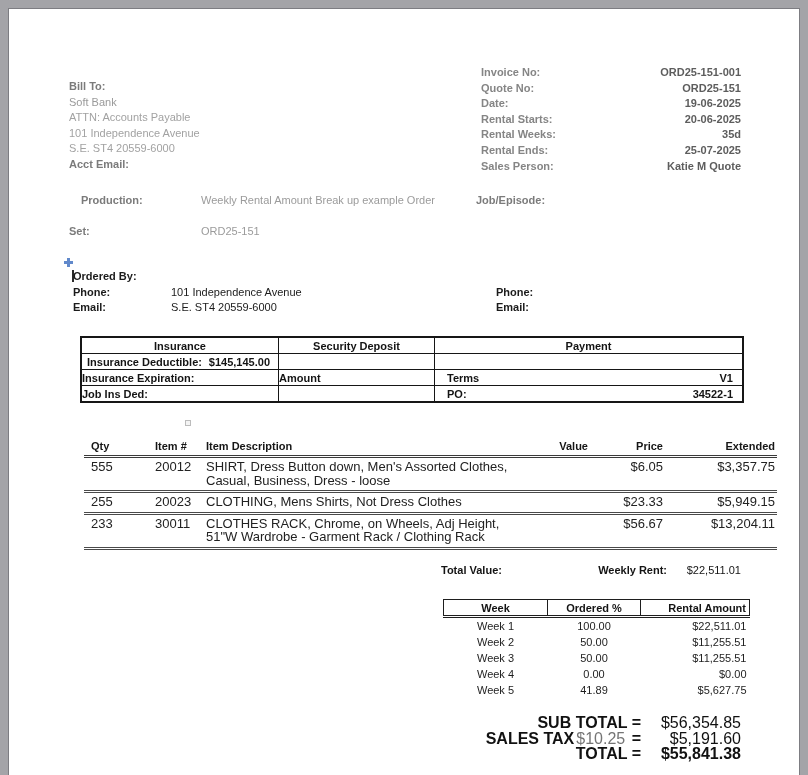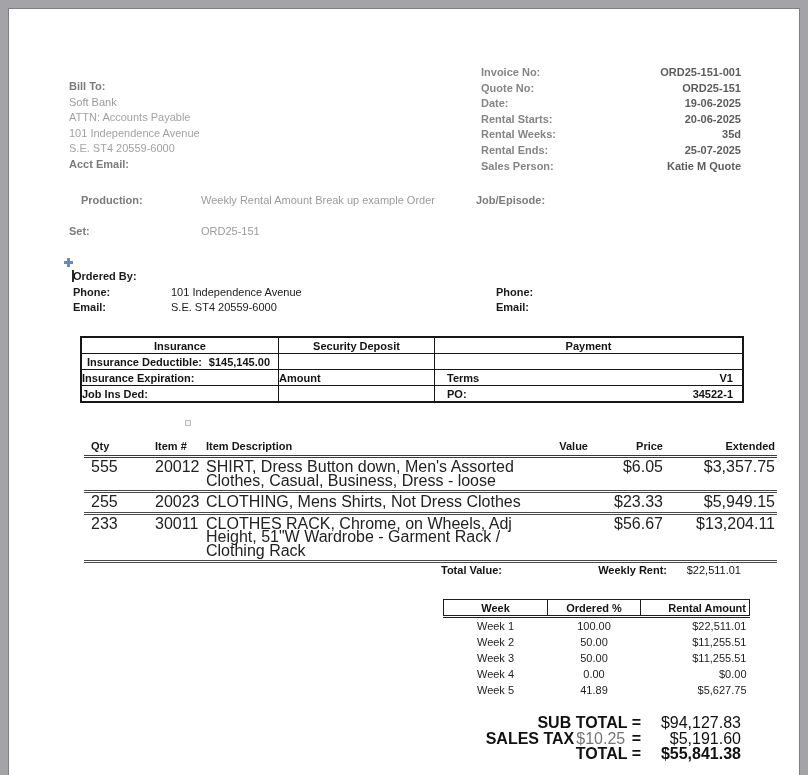--- a/index.html
+++ b/index.html
@@ -71,21 +71,21 @@
   .tiny-square{left:176px;top:411px;width:6px;height:6px;border:1px solid #bcbcbc;box-sizing:border-box;background:#f4f4f4;}
 
   
   .items{left:75px;top:431px;}
   .items table{width:657px;table-layout:fixed;}
   .items th{
     font-size:11px;color:#161616;text-align:left;padding:0 0 3px 0;
     border-bottom:3px double #3a3a3a;white-space:nowrap;
   }
   .items td{
-    font-size:16px;color:#222;vertical-align:top;padding:2px 0 3px 0;
+    font-size:13px;color:#222;vertical-align:top;padding:2px 0 3px 0;
     border-bottom:3px double #4a4a4a;line-height:13.5px;
   }
   .items .cq{width:56px;} .items .ci{width:46px;} .items .cd{width:320px;}
   .items .cv{width:52px;} .items .cp{width:73px;} .items .ce{width:110px;}
   .items .pl7{padding-left:7px;} .items .pl8{padding-left:8px;}
   .items .pl5d{padding-left:5px;padding-right:10px;}
   .items .num{text-align:right;padding-right:2px;}
 
   
   .sumrow{left:432px;top:555px;width:300px;font-size:11px;display:flex;color:#141414;}
@@ -310,21 +310,21 @@
         <td class="w2">41.89</td>
         <td class="w3">$5,627.75</td>
       </tr>
     </tbody>
       </table>
   </div>
 
   <div class="abs totals">
     <div class="r">
       <span class="lblpart">SUB TOTAL =</span>
-      <span class="valpart">$94,127.83</span>
+      <span class="valpart">$56,354.85</span>
     </div>
     <div class="r">
       <span class="lblpart"><span>SALES TAX</span><span class="taxrate">$10.25</span> <span>=</span></span>
       <span class="valpart">$5,191.60</span>
     </div>
     <div class="r">
       <span class="lblpart">TOTAL =</span>
       <span class="valpart b">$55,841.38</span>
     </div>
   </div>

